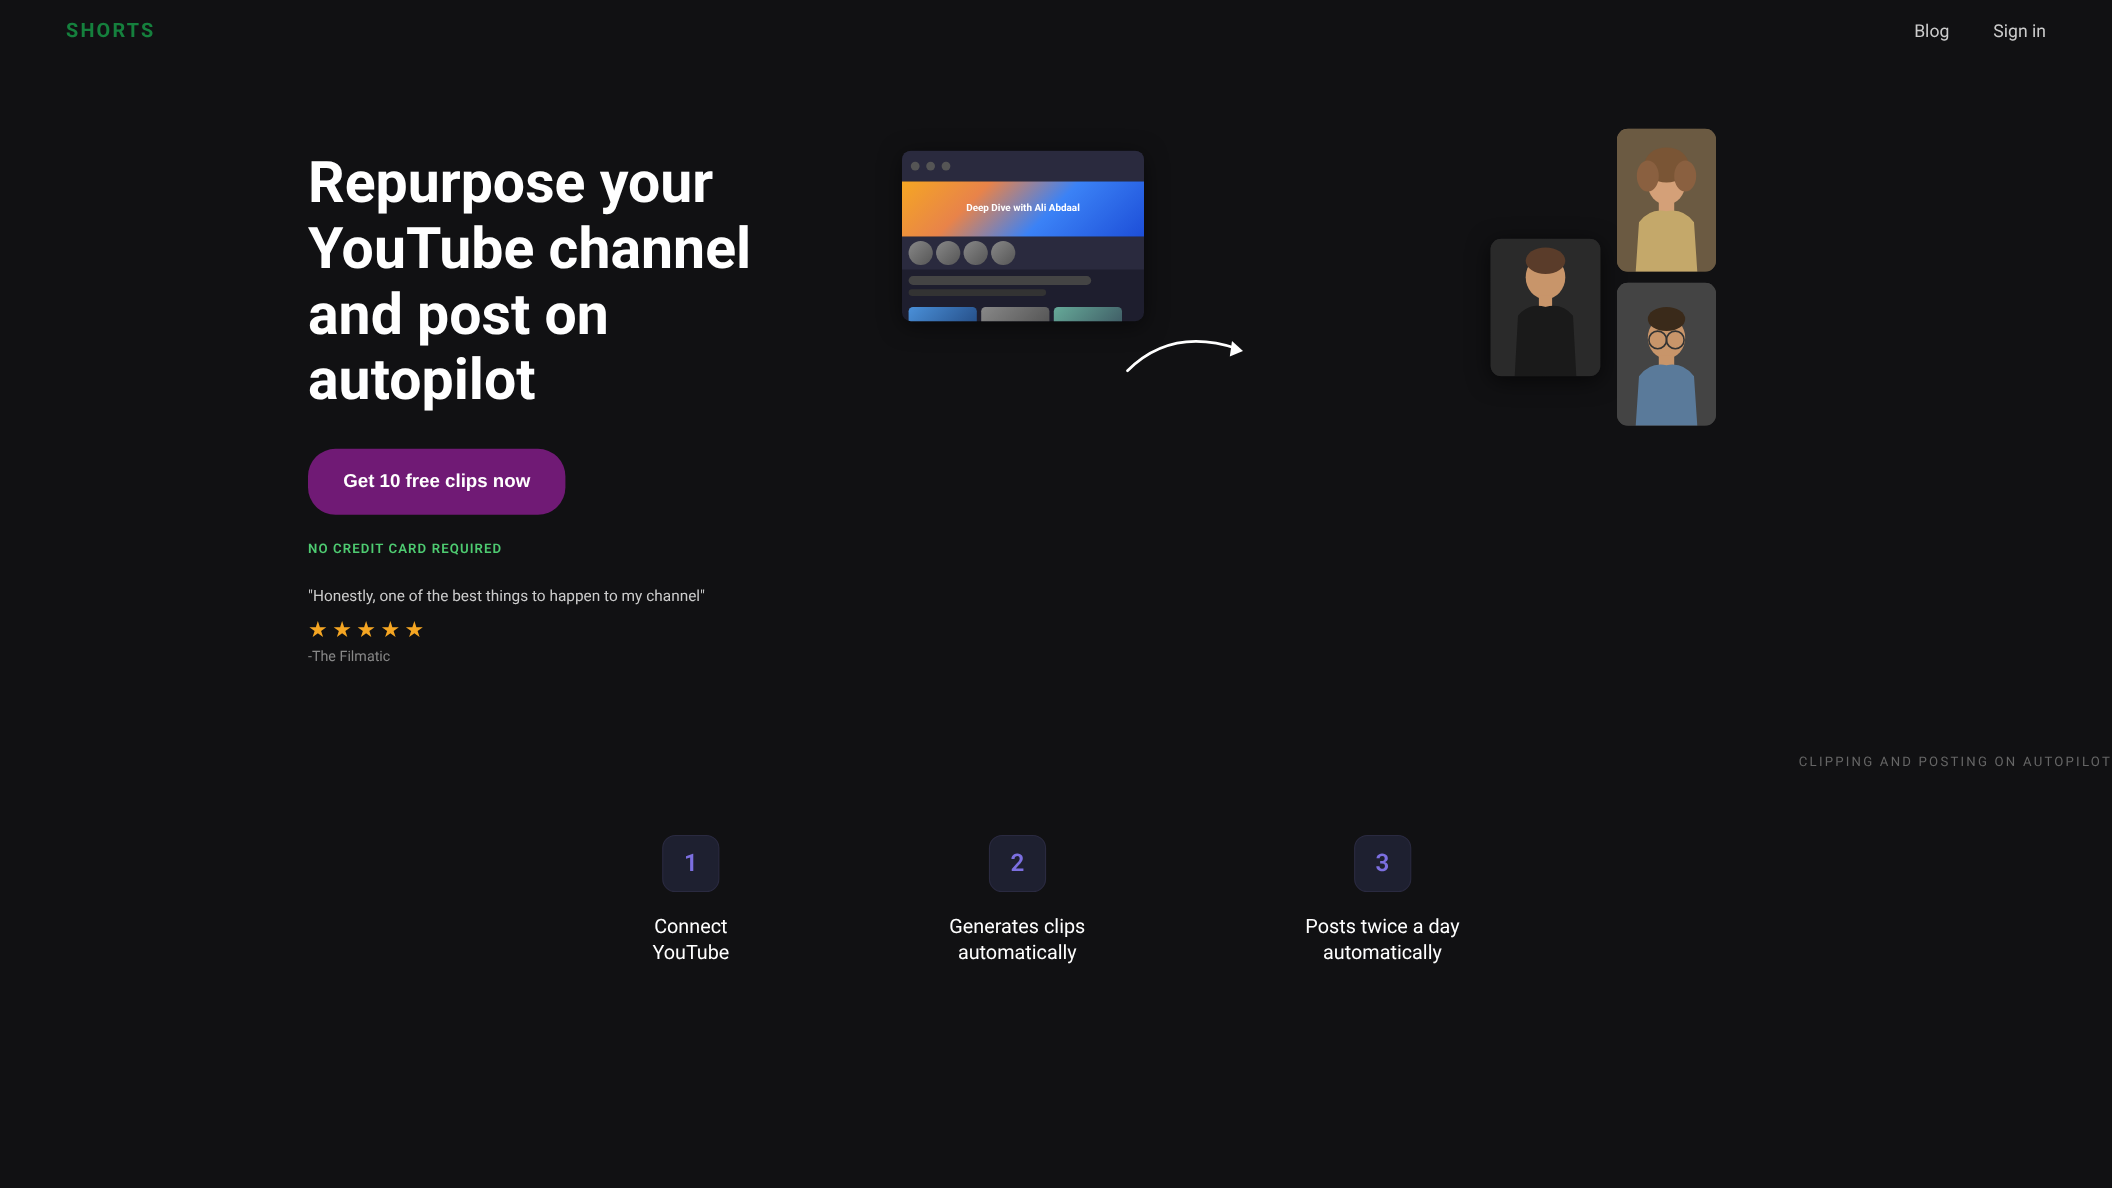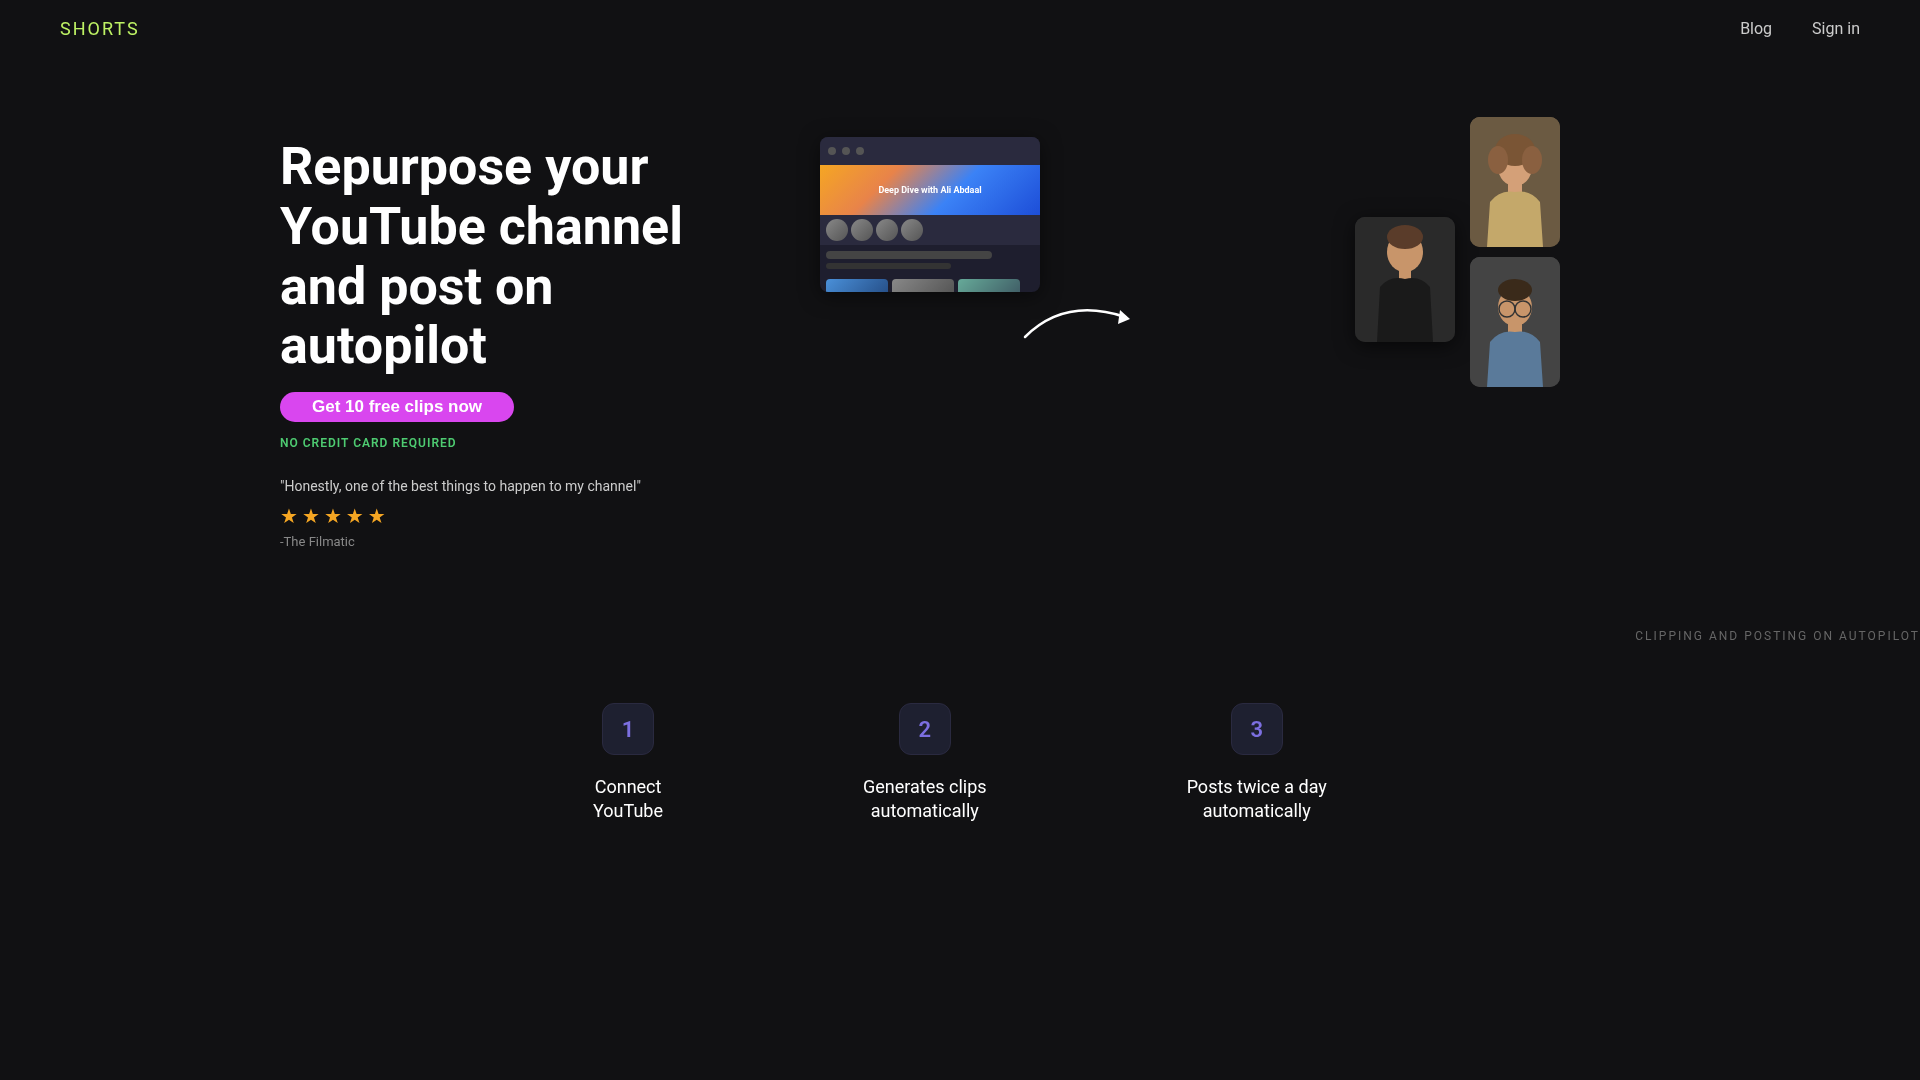--- a/index.html
+++ b/index.html
@@ -16,22 +16,22 @@
     
     nav {
       display: flex;
       justify-content: space-between;
       align-items: center;
       padding: 18px 60px;
       position: relative;
     }
 
     .logo {
-      color: #bef264;
-      font-weight: 400;
+      color: #15803d;
+      font-weight: 700;
       font-size: 18px;
       letter-spacing: 2px;
     }
 
     .nav-links {
       display: flex;
       gap: 40px;
       align-items: center;
     }
 
@@ -54,41 +54,41 @@
     .hero-left {
       flex: 0 0 480px;
       padding-top: 20px;
     }
 
     .hero-title {
       font-size: 52px;
       font-weight: 700;
       line-height: 1.15;
       color: #ffffff;
-      margin-bottom: 16px;
+      margin-bottom: 32px;
     }
 
     .hero-subtitle {
       font-size: 15px;
       color: #aaaaaa;
       line-height: 1.6;
       margin-bottom: 32px;
       max-width: 400px;
     }
 
     .cta-button {
-      background: #d946ef;
+      background: #701a75;
       color: #ffffff;
       border: none;
       border-radius: 25px;
-      padding: 5px 32px;
+      padding: 20px 32px;
       font-size: 17px;
       font-weight: 600;
       cursor: pointer;
-      margin-bottom: 14px;
+      margin-bottom: 24px;
       display: inline-block;
     }
 
     .no-credit {
       color: #4ecb71;
       font-size: 12px;
       font-weight: 600;
       letter-spacing: 1px;
       margin-bottom: 28px;
       text-transform: uppercase;

